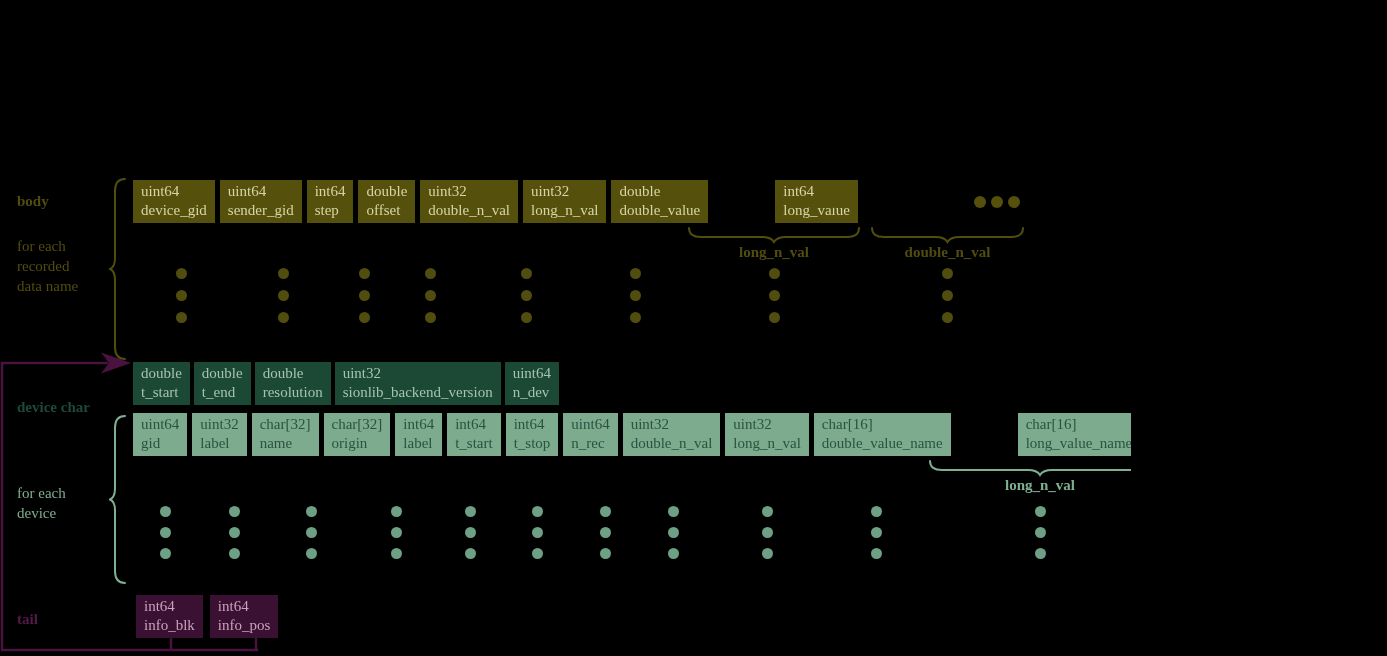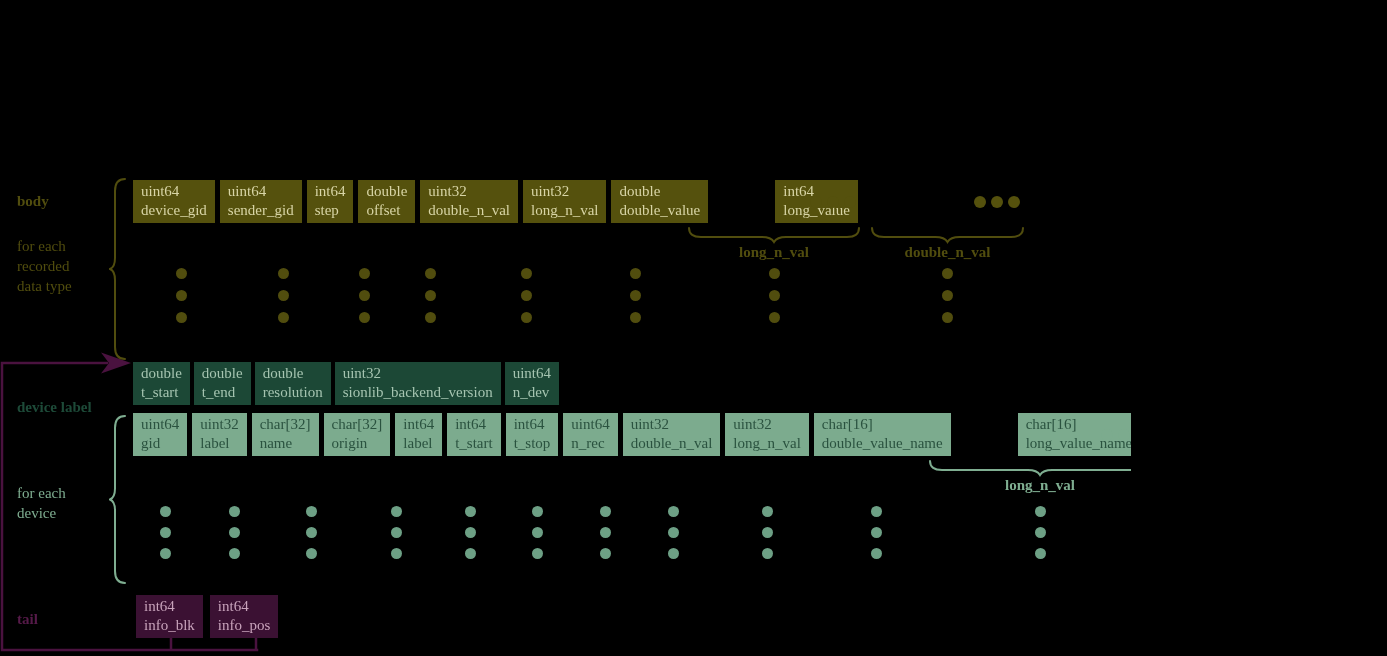--- a/index.html
+++ b/index.html
@@ -41,23 +41,23 @@
       <path d="M16,1 Q6,1 6,13 L6,80 Q6,89 1,91 Q6,93 6,102 L6,169 Q6,181 16,181" fill="none" stroke="#514d0e" stroke-width="2" stroke-linecap="round"></path>
     </svg>
   <svg id="brace-device" class="layer" style="left:109px;top:415px" width="20" height="171">
       <path d="M16,1 Q6,1 6,13 L6,73.5 Q6,82.5 1,84.5 Q6,86.5 6,95.5 L6,156 Q6,168 16,168" fill="none" stroke="#7fae91" stroke-width="2" stroke-linecap="round"></path>
     </svg>
 
   <div class="slabel bold olive-t" style="left:17px;top:191px">body</div>
   <div class="slabel olive-t" id="body-repeat-label" style="left:17px;top:236px">
       <div>for each</div>
       <div>recorded</div>
-      <div>data type</div>
-    </div>
-  <div class="slabel bold dgreen-t" style="left:17px;top:397px">device label</div>
+      <div>data name</div>
+    </div>
+  <div class="slabel bold dgreen-t" style="left:17px;top:397px">device char</div>
   <div class="slabel lgreen-t" id="device-repeat-label" style="left:17px;top:483px">
       <div>for each</div>
       <div>device</div>
     </div>
   <div class="slabel bold purple-t" style="left:17px;top:609px">tail</div>
 
   <div id="body-row" class="row" style="left:133px;top:180px;gap:5px">
       <div class="box olive">
         <span>uint64</span>
         <span>device_gid</span>

